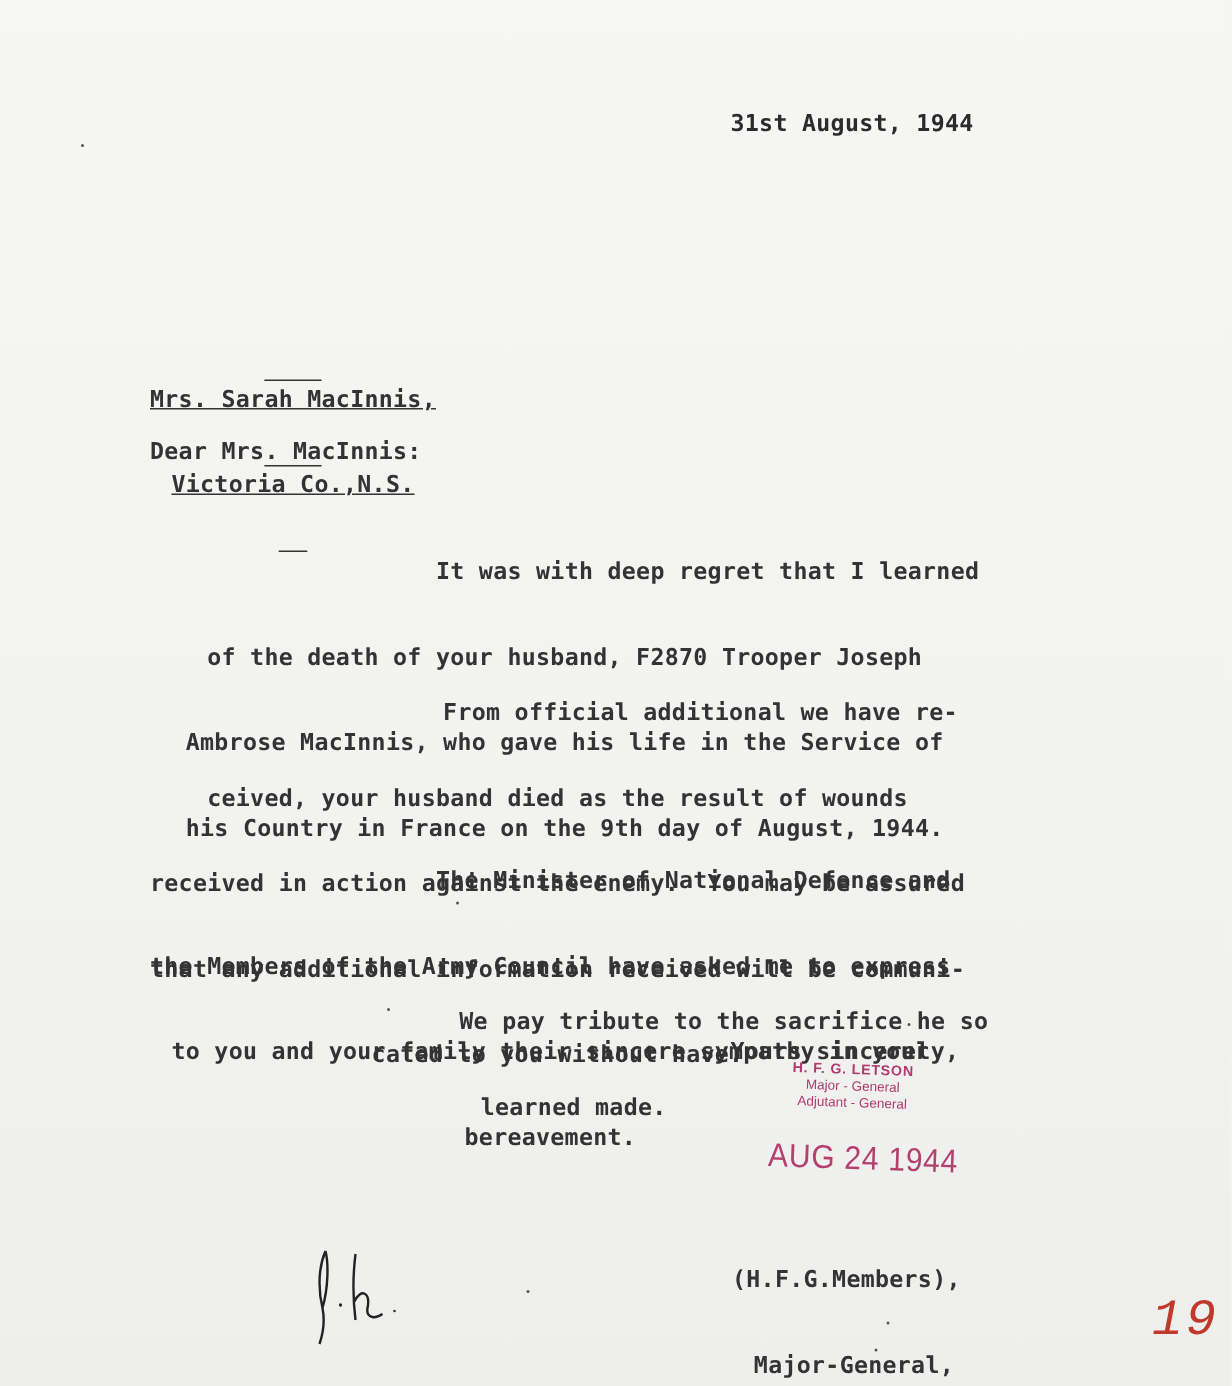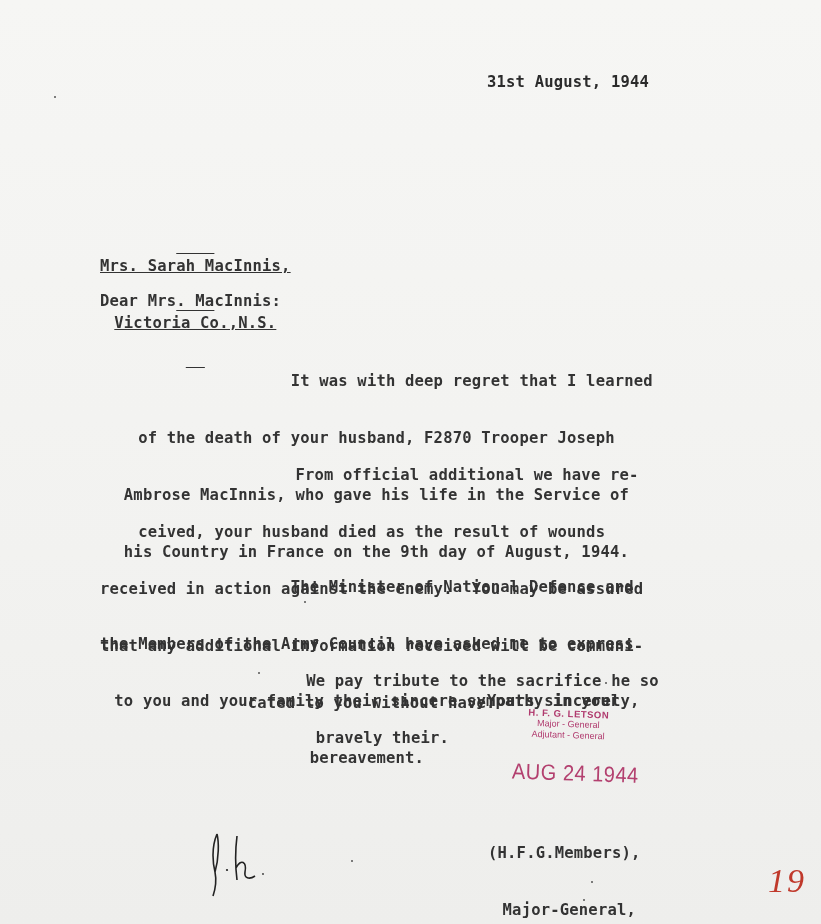--- a/index.html
+++ b/index.html
@@ -61,21 +61,21 @@
       transform: rotate(2deg) scaleY(1.1);
     }
     .initials {
       position: absolute;
       left: 205px; top: 828px;
       width: 60px; height: 70px;
     }
     .folio {
       position: absolute;
       left: 768px; top: 862px;
-      font-family: Liberation Serif, serif;
+      font-family: Liberation Mono, monospace;
       font-style: italic;
       color: #c0392b;
       font-size: 34px;
       letter-spacing: 2px;
     }
     .dot {
       position: absolute;
       width: 2px; height: 2px;
       background: #555;
       border-radius: 50%;
@@ -112,21 +112,21 @@
 
   <div class="tw p3">
     <div>                    The Minister of National Defence and</div>
     <div>the Members of the Army Council have asked me to express</div>
     <div>to you and your family their sincere sympathy in your</div>
     <div>bereavement.</div>
   </div>
 
   <div class="tw p4">
     <div>                     We pay tribute to the sacrifice he so</div>
-    <div>bravely their.</div>
+    <div>learned made.</div>
   </div>
 
   <div class="tw closing">Yours sincerely,</div>
 
   <div class="stamp">
     <div class="l1">H. F. G. LETSON</div>
     <div>Major - General</div>
     <div>Adjutant - General</div>
   </div>
 

